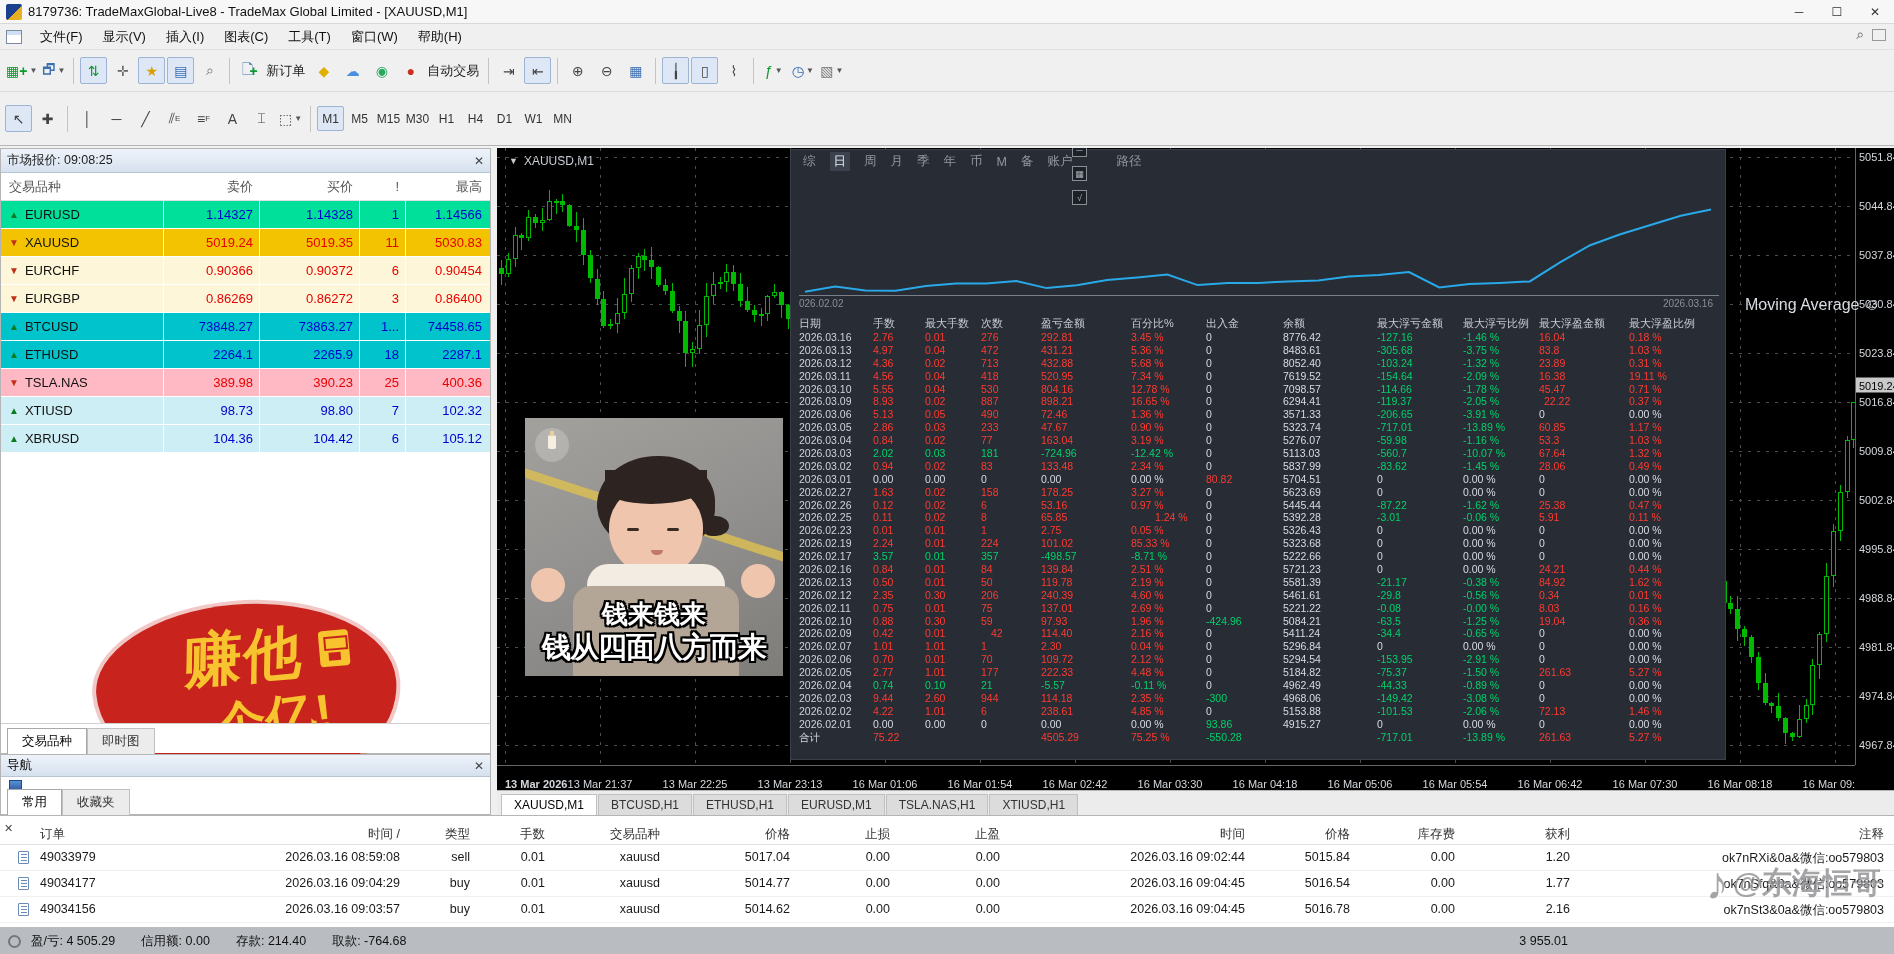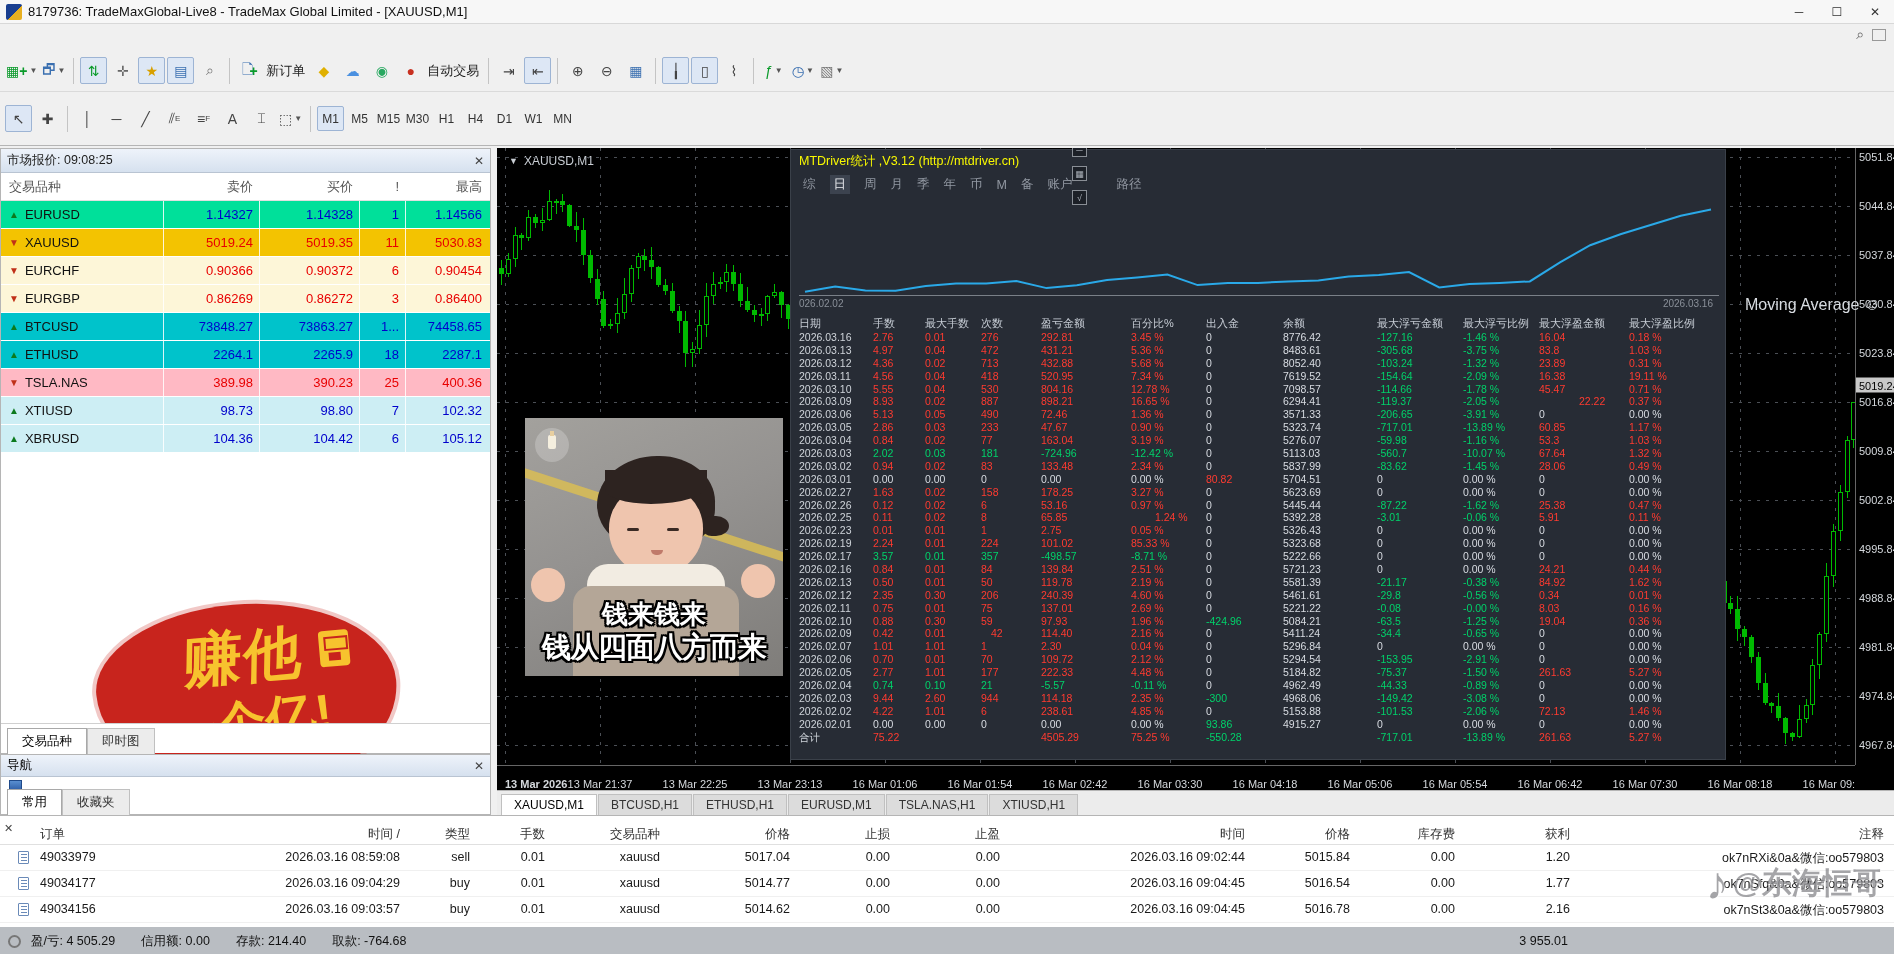--- a/index.html
+++ b/index.html
@@ -132,20 +132,32 @@
   <div class="titlebar">
     <div class="app-icon"></div>
     <div class="title-text">8179736: TradeMaxGlobal-Live8 - TradeMax Global Limited - [XAUUSD,M1]</div>
     <div class="win-btns">
       <div class="win-btn">─</div>
       <div class="win-btn">☐</div>
       <div class="win-btn">✕</div>
     </div>
   </div>
 
+  <div class="menubar">
+    <div class="child-icon"></div>
+    <div id="menu-items" style="display:flex;">
+        <div class="menu-item">文件(F)</div>
+        <div class="menu-item">显示(V)</div>
+        <div class="menu-item">插入(I)</div>
+        <div class="menu-item">图表(C)</div>
+        <div class="menu-item">工具(T)</div>
+        <div class="menu-item">窗口(W)</div>
+        <div class="menu-item">帮助(H)</div>
+      </div>
+  </div>
   <div class="menu-right">
     <span>⌕</span>
     <span style="border:1px solid #999;width:14px;height:12px;display:inline-block;margin-top:3px;"></span>
   </div>
 
   <div class="toolbar1">
     <span class="tb-btn">
         <span style="color:#0a9a2a;font-weight:bold;">▦<span style="color:#0a9a2a;">+</span></span>
         <span class="drop">▼</span>
       </span>
@@ -1254,21 +1266,20 @@
       <div class="caption" style="bottom:8px;font-size:29px;letter-spacing:-1px;">钱从四面八方而来</div>
       <div class="caption" style="bottom:44px;font-size:26px;">钱来钱来</div>
     </div>
 
     <div class="mtd">
       <div class="panel-btns">
         <span class="pb">─</span>
         <span class="pb">▦</span>
         <span class="pb">√</span>
       </div>
-      <div class="mtd-title">MTDriver统计 ,V3.12 (http://mtdriver.cn)</div>
       <div class="mtd-tabs" id="mtd-tabs">
           <span class="mtd-tab">综</span>
           <span class="mtd-tab active">日</span>
           <span class="mtd-tab">周</span>
           <span class="mtd-tab">月</span>
           <span class="mtd-tab">季</span>
           <span class="mtd-tab">年</span>
           <span class="mtd-tab">币</span>
           <span class="mtd-tab">M</span>
           <span class="mtd-tab">备</span>
@@ -1371,21 +1382,21 @@
             <span class="mc c-date" style="left: 8px;">2026.03.09</span>
             <span class="mc c-red" style="left: 82px;">8.93</span>
             <span class="mc c-red" style="left: 134px;">0.02</span>
             <span class="mc c-red" style="left: 190px;">887</span>
             <span class="mc c-red" style="left: 250px;">898.21</span>
             <span class="mc c-red" style="left: 340px;">16.65 %</span>
             <span class="mc c-wht" style="left: 415px;">0</span>
             <span class="mc c-wht" style="left: 492px;">6294.41</span>
             <span class="mc c-grn" style="left: 586px;">-119.37</span>
             <span class="mc c-grn" style="left: 672px;">-2.05 %</span>
-            <span class="mc c-red" style="left: 788px;">22.22</span>
+            <span class="mc c-red" style="left: 753px;">22.22</span>
             <span class="mc c-red" style="left: 838px;">0.37 %</span>
           </div>
           <div class="mtd-row">
             <span class="mc c-date" style="left: 8px;">2026.03.06</span>
             <span class="mc c-red" style="left: 82px;">5.13</span>
             <span class="mc c-red" style="left: 134px;">0.05</span>
             <span class="mc c-red" style="left: 190px;">490</span>
             <span class="mc c-red" style="left: 250px;">72.46</span>
             <span class="mc c-red" style="left: 340px;">1.36 %</span>
             <span class="mc c-wht" style="left: 415px;">0</span>

